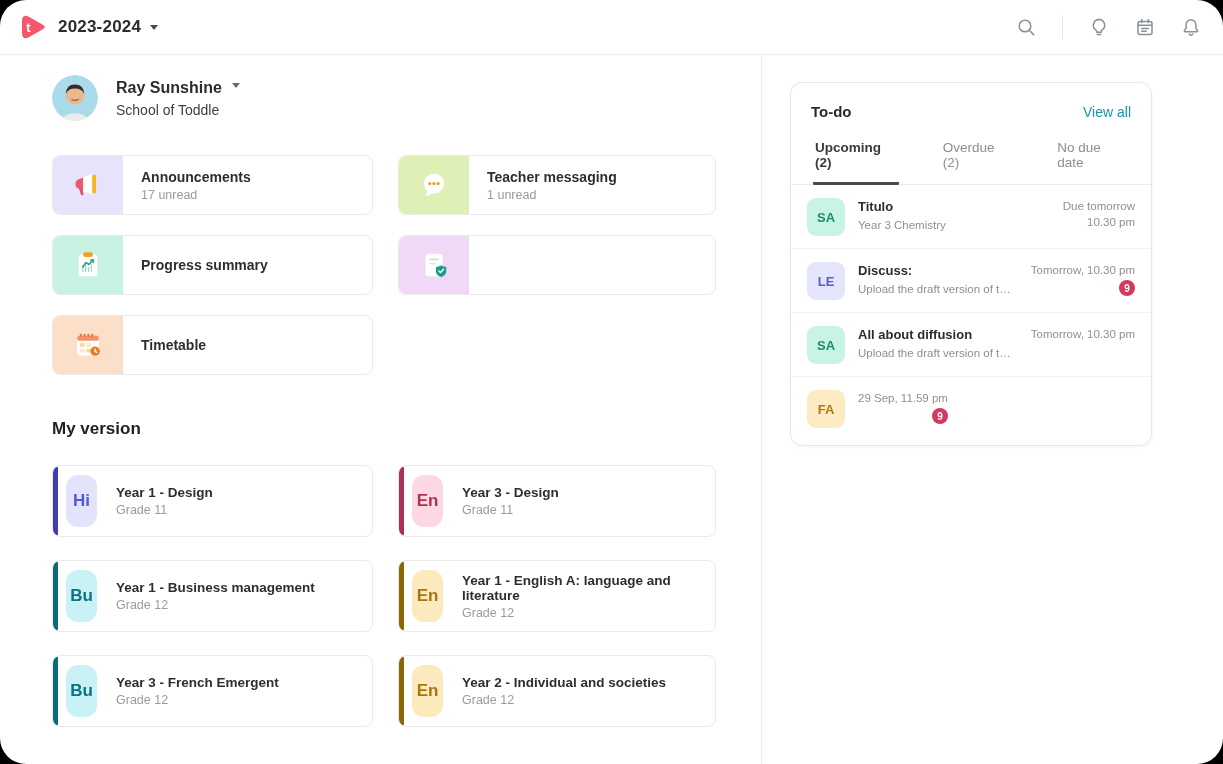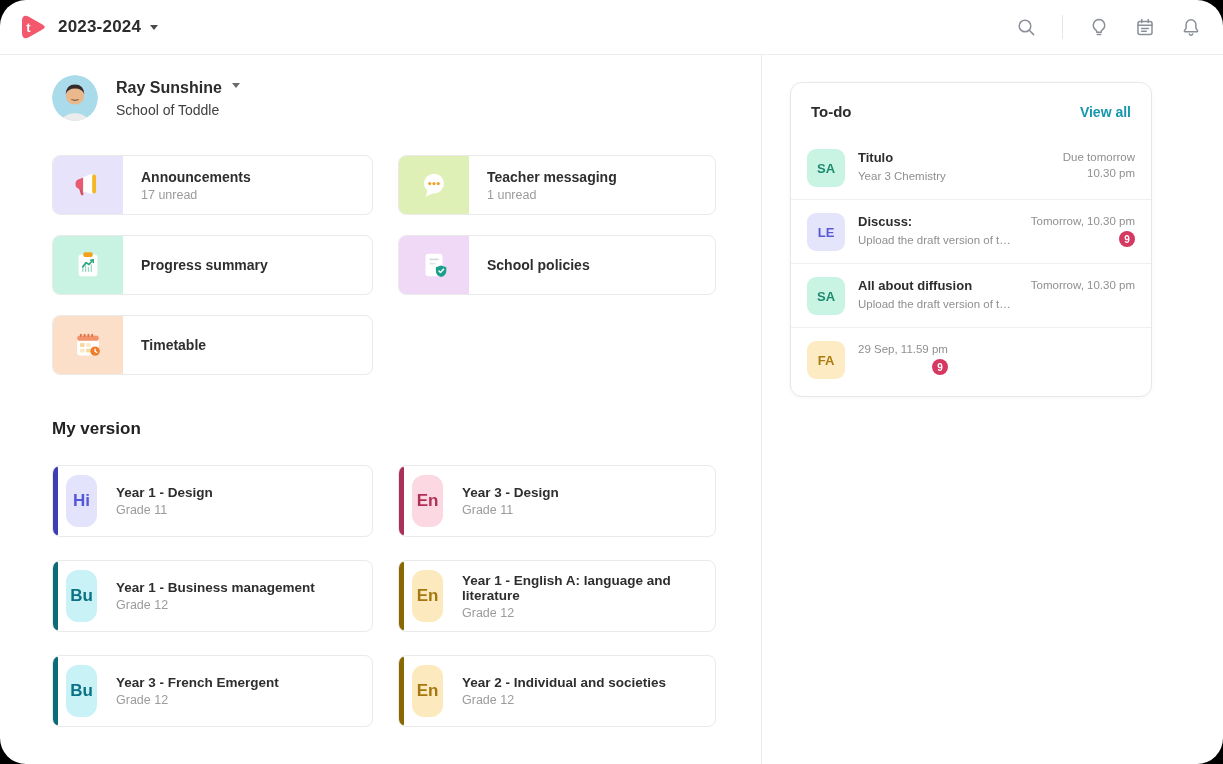--- a/index.html
+++ b/index.html
@@ -55,21 +55,21 @@
   .bg-cyan{background:#c9f2f7;color:#0c7285;} .bg-cream{background:#fde9be;color:#a5770f;}
   .ctext{display:flex;flex-direction:column;gap:3px;padding-left:19px;}
   .ctitle{font-size:13.5px;font-weight:bold;color:#2e2e2e;}
   .cgrade{font-size:12.5px;color:#9b9b9b;}
 
   
   .todo-card{width:362px;margin:27px 0 0 28px;border:1px solid #e7e7e7;border-radius:12px;
              box-shadow:0 1px 4px rgba(0,0,0,.04);background:#fff;box-sizing:border-box;}
   .todo-head{display:flex;align-items:center;justify-content:space-between;padding:20px 20px 16px;}
   .todo-title{font-size:15px;font-weight:bold;color:#2b2b2b;}
-  .view-all{font-size:14px;font-weight:bold;color:#1697ae;cursor:pointer;}
+  .view-all{font-size:14px;font-weight:normal;color:#1697ae;cursor:pointer;}
   .todo-tabs{display:flex;gap:42px;padding:0 22px;border-bottom:1px solid #ececec;}
   .tab{font-size:13.5px;color:#8e8e8e;padding:4px 2px 12px;cursor:pointer;}
   .tab.active{color:#3a3a3a;font-weight:bold;border-bottom:3px solid #4a4a4a;margin-bottom:-1px;border-radius:1px;}
   .titem{display:flex;gap:13px;padding:13px 16px 12px;border-bottom:1px solid #f0f0f0;cursor:pointer;}
   .titem:last-child{border-bottom:none;padding-bottom:17px;}
   .tbadge{width:38px;height:38px;border-radius:9px;display:flex;align-items:center;justify-content:center;
           font-size:13px;font-weight:bold;flex:none;}
   .tb-mint{background:#c9f4e3;color:#1d8a70;} .tb-lav{background:#e4e4fb;color:#5a5ad6;} .tb-cream{background:#fcebc3;color:#ab7b10;}
   .tmain{flex:1;display:flex;min-width:0;gap:20px;}
   .tleft{flex:1;min-width:0;display:flex;flex-direction:column;gap:5px;padding-top:1px;}
@@ -209,24 +209,20 @@
         <div class="qcard">
           <span class="qicon qbg-lilac">
             <svg viewBox="0 0 36 36" width="34" height="34">
               <rect x="9" y="6" width="18" height="24" rx="3" fill="#ffffff"></rect>
               <rect x="13" y="11" width="10" height="2" rx="1" fill="#d7dbe0"></rect>
               <rect x="13" y="15.5" width="7" height="2" rx="1" fill="#e3e6ea"></rect>
               <path d="M25.5 18.5 l5.5 2 v3.8 c0 3.4 -2.4 5.5 -5.5 6.5 c-3.1 -1 -5.5 -3.1 -5.5 -6.5 v-3.8 Z" fill="#1aa08a"></path>
               <path d="M23.3 24.3 l1.6 1.7 l3.2 -3.5" stroke="#ffffff" stroke-width="1.6" fill="none" stroke-linecap="round" stroke-linejoin="round"></path>
             </svg>
           </span>
-          <span class="qtext">
-            <span class="qtitle">School policies</span>
-
-          </span>
         </div>
 
         <div class="qcard">
           <span class="qicon qbg-peach">
             <svg viewBox="0 0 36 36" width="34" height="34">
               <rect x="6.5" y="8" width="23" height="21" rx="3" fill="#ffffff"></rect>
               <rect x="6.5" y="8" width="23" height="5.5" rx="2.7" fill="#f2936b"></rect>
               <rect x="9.5" y="6" width="1.8" height="3.4" rx="0.9" fill="#dd6f45"></rect>
               <rect x="13.5" y="6" width="1.8" height="3.4" rx="0.9" fill="#dd6f45"></rect>
               <rect x="17.5" y="6" width="1.8" height="3.4" rx="0.9" fill="#dd6f45"></rect>
@@ -307,20 +303,25 @@
     </section>
 
     <aside class="rightpane">
       <div class="todo-card">
 
         <div class="todo-head">
           <span class="todo-title">To-do</span>
           <span class="view-all">View all</span>
         </div>
 
+        <div class="todo-tabs">
+          <span class="tab active">Upcoming (2)</span>
+          <span class="tab">Overdue (2)</span>
+          <span class="tab">No due date</span>
+        </div>
 
         <div>
 
           <div class="titem">
             <span class="tbadge tb-mint">SA</span>
             <div class="tmain">
               <div class="tleft">
                 <span class="ttitle">Titulo</span>
                 <span class="tsub">Year 3 Chemistry</span>
               </div>

